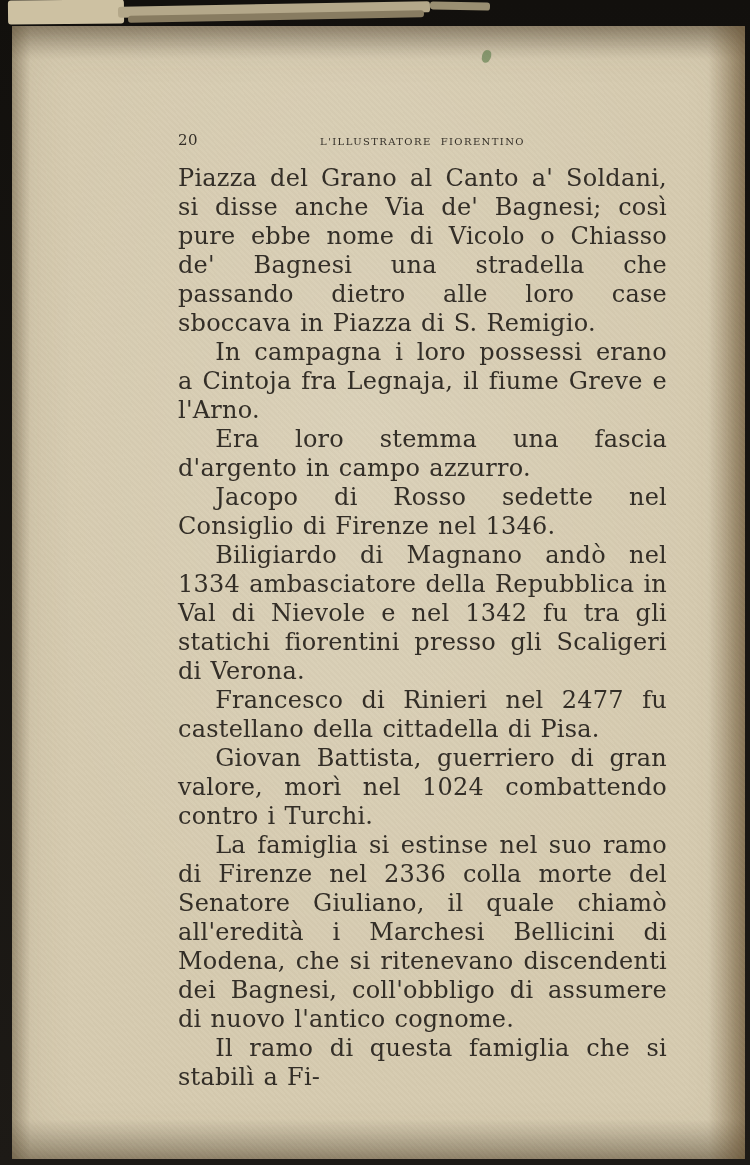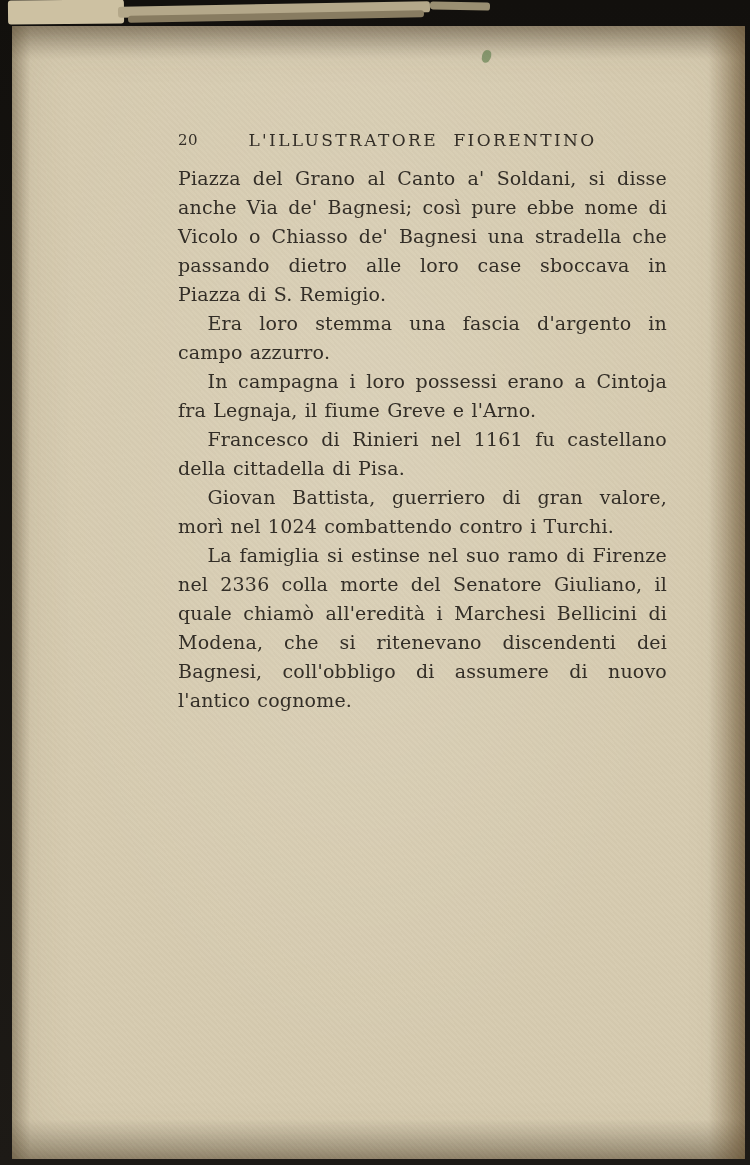--- a/index.html
+++ b/index.html
@@ -64,26 +64,26 @@
     text-align: center;
   }
   .page-num {
     position: absolute;
     left: 0;
     top: 1px;
     font-size: 15px;
     letter-spacing: 0.5px;
   }
   .running-title {
-    font-size: 17px;
+    font-size: 10px;
     letter-spacing: 0.14em;
     word-spacing: 0.45em;
   }
   .text-block {
-    font-size: 19px;
+    font-size: 24px;
     line-height: 29px;
     text-align: justify;
     word-spacing: 0.05em;
     letter-spacing: 0.01em;
     hyphens: auto;
   }
   .text-block p { margin: 0; }
   .text-block p.indent { text-indent: 1.55em; }
 </style>
 </head>
@@ -100,21 +100,24 @@
 
     <div class="ink-speck"></div>
 
     <div class="page-header">
       <span class="page-num">20</span>
       <span class="running-title">L'ILLUSTRATORE FIORENTINO</span>
     </div>
 
     <div class="text-block">
       <p class="noindent">Piazza del Grano al Canto a' Soldani, si disse anche Via de' Bagnesi; così pure ebbe nome di Vicolo o Chiasso de' Bagnesi una stradella che passando dietro alle loro case sboccava in Piazza di S. Remigio.</p>
+      <p class="indent">In campagna i loro possessi erano a Cintoja fra Legnaja, il fiume Greve e l'Arno.</p>
       <p class="indent">Era loro stemma una fascia d'argento in campo azzurro.</p>
-      <p class="indent">In campagna i loro possessi erano a Cintoja fra Legnaja, il fiume Greve e l'Arno.</p>
-      <p class="indent">Francesco di Rinieri nel 1161 fu castellano della cittadella di Pisa.</p>
+      <p class="indent">Jacopo di Rosso sedette nel Consiglio di Firenze nel 1346.</p>
+      <p class="indent">Biligiardo di Magnano andò nel 1334 ambasciatore della Repubblica in Val di Nievole e nel 1342 fu tra gli statichi fiorentini presso gli Scaligeri di Verona.</p>
+      <p class="indent">Francesco di Rinieri nel 2477 fu castellano della cittadella di Pisa.</p>
       <p class="indent">Giovan Battista, guerriero di gran valore, morì nel 1024 combattendo contro i Turchi.</p>
       <p class="indent">La famiglia si estinse nel suo ramo di Firenze nel 2336 colla morte del Senatore Giuliano, il quale chiamò all'eredità i Marchesi Bellicini di Modena, che si ritenevano discendenti dei Bagnesi, coll'obbligo di assumere di nuovo l'antico cognome.</p>
+      <p class="indent">Il ramo di questa famiglia che si stabilì a Fi-</p>
     </div>
 
   </div>
 </div>
 
 </body></html>

